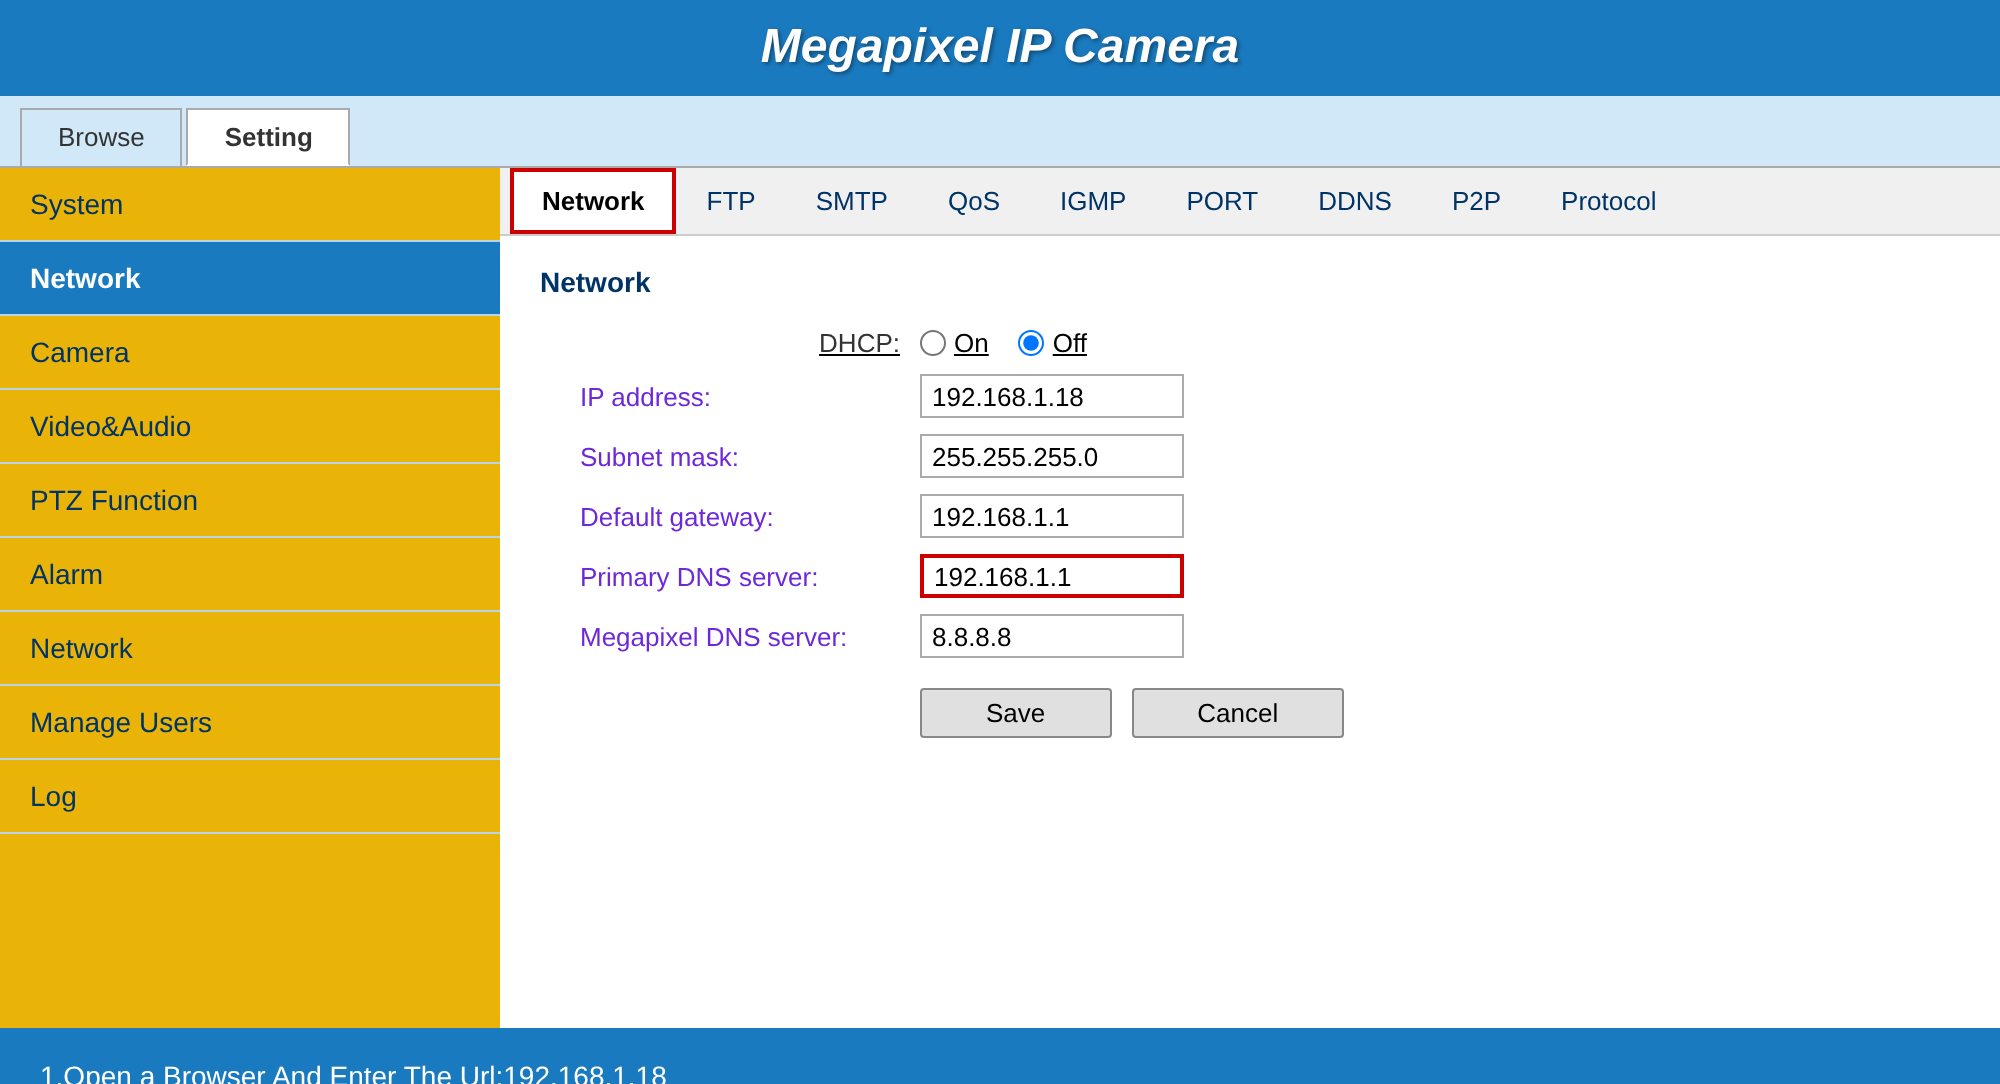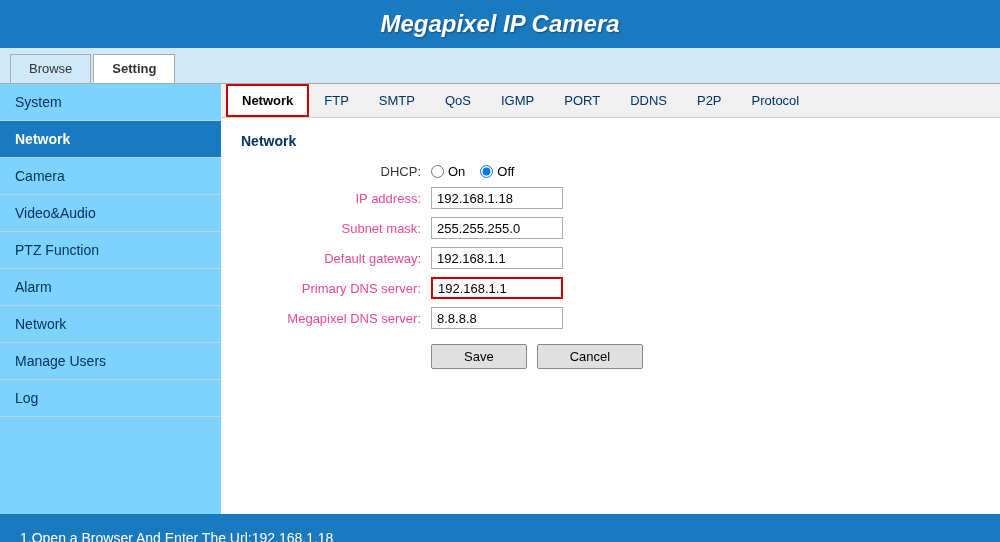--- a/index.html
+++ b/index.html
@@ -21,22 +21,22 @@
 
     
     .main-layout {
       display: flex;
       flex-direction: row;
       height: 430px;
     }
 
     
     .sidebar {
-      width: 221px;
-      background: #7dd3fc;
+      width: 250px;
+      background: #eab308;
       flex-shrink: 0;
     }
     .tab-row {
       display: flex;
       background: #d0e8f8;
       border-bottom: 1px solid #aaa;
       padding: 6px 0 0 10px;
       gap: 2px;
     }
     .tab-btn {
@@ -112,36 +112,37 @@
     .form-table {
       margin-left: 20px;
     }
     .form-row {
       display: flex;
       align-items: center;
       margin-bottom: 8px;
     }
     .form-label {
       width: 170px;
-      text-align: right;
+      text-align: left;
       padding-right: 10px;
       font-size: 13px;
-      color: #ec4899;
+      color: #6d28d9;
     }
     .form-input {
       width: 132px;
       padding: 2px 5px;
       border: 1px solid #aaa;
       font-size: 13px;
       height: 22px;
     }
     .dhcp-row {
       display: flex;
       align-items: center;
       margin-bottom: 8px;
+      text-decoration: underline;
     }
     .dhcp-label {
       width: 170px;
       text-align: right;
       padding-right: 10px;
       font-size: 13px;
       color: #333;
     }
     .dhcp-options {
       display: flex;

